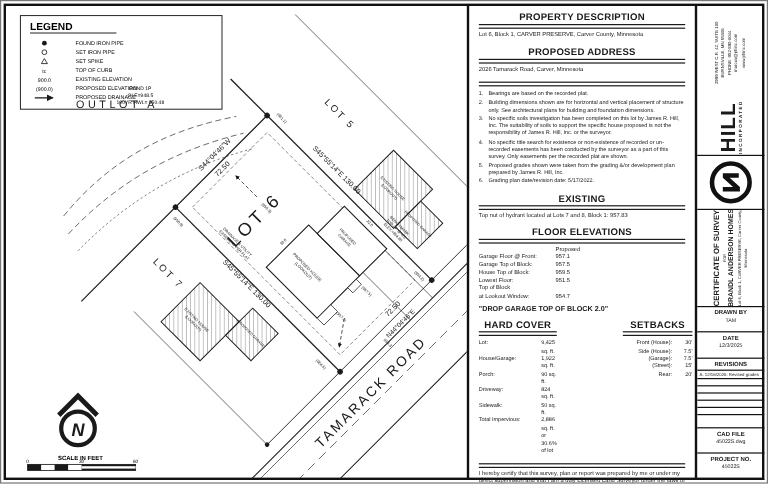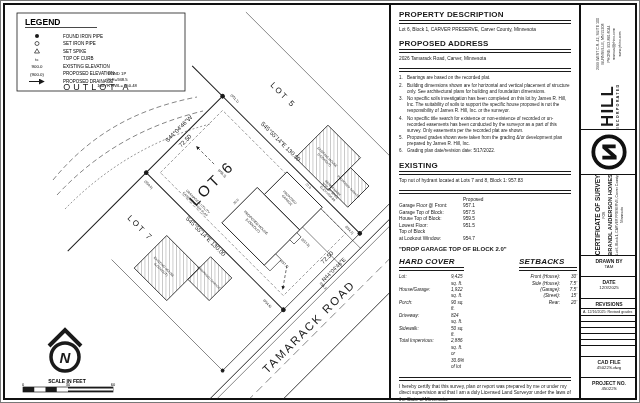--- a/index.html
+++ b/index.html
@@ -5,28 +5,28 @@
   html,body{margin:0;padding:0;background:#9a9a9a;font-family:"Liberation Sans",sans-serif;}
   #sheet{position:relative;width:640px;height:403px;background:#fff;border:1px solid #777;box-sizing:border-box;overflow:hidden;color:#1a1a1a;}
   .frame{position:absolute;inset:2px;border:2px solid #111;pointer-events:none;}
   
   .drawing{position:absolute;left:4px;top:4px;width:384px;height:395px;text-align:center;}
   .drawing svg{width:100%;height:100%;display:block;font-family:"Liberation Sans",sans-serif;}
   
   .midcol{position:absolute;left:388px;top:4px;width:190px;height:395px;border-left:2px solid #111;box-sizing:border-box;
           padding:5px 8px 4px 8px;display:flex;flex-direction:column;}
   .sec{margin-bottom:5px;}
-  .sec h3{margin:0;font-size:8px;font-weight:700;letter-spacing:.2px;}
+  .sec h3{margin:0;font-size:8px;font-weight:700;letter-spacing:.2px;text-align:center;}
   .rule{height:2px;border-top:1.6px solid #1a1a1a;border-bottom:.8px solid #1a1a1a;margin:1px 0 3px 0;}
   .body-t{font-size:4.8px;line-height:1.4;}
   .note-row{display:grid;grid-template-columns:8px 1fr;font-size:4.6px;line-height:1.35;margin-bottom:1px;}
   .fe-grid{display:grid;grid-template-columns:64px 40px;font-size:4.8px;line-height:1.35;}
   .fe-head{font-size:4.8px;margin-left:64px;margin-bottom:1px;}
   .drop-note{font-size:6px;font-weight:700;margin-top:4px;}
-  .two-col{display:flex;gap:26px;font-style:italic;}
+  .two-col{display:flex;gap:26px;}
   .hc{flex:1;}
   .sb{width:62px;margin-left:29px;}
   .hc-grid{display:grid;grid-template-columns:52px 1fr;font-size:4.6px;line-height:1.4;}
   .sb-grid{display:grid;grid-template-columns:44px 14px;font-size:4.6px;line-height:1.4;}
   .sb-grid .lab{text-align:right;padding-right:3px;}
   .sb-grid .val{text-align:right;}
   .cert{margin-top:auto;margin-bottom:0;}
   .sig-wrap{position:relative;height:26px;margin-top:3px;width:160px;}
   .sig-wrap svg{position:absolute;left:0;top:-4px;}
   
@@ -290,20 +290,21 @@
         </div>
     </div>
 
     <div class="sec">
       <h3>EXISTING</h3>
       <div class="rule"></div>
       <div class="body-t">Top nut of hydrant located at Lots 7 and 8, Block 1: 957.83</div>
     </div>
 
     <div class="sec">
+      <h3>FLOOR ELEVATIONS</h3>
       <div class="rule"></div>
       <div class="fe-head">Proposed</div>
       <div class="fe-grid">
         <span>Garage Floor @ Front:</span>
           <span>957.1</span>
         <span>Garage Top of Block:</span>
           <span>957.5</span>
         <span>House Top of Block:</span>
           <span>959.5</span>
         <span>Lowest Floor:</span>

